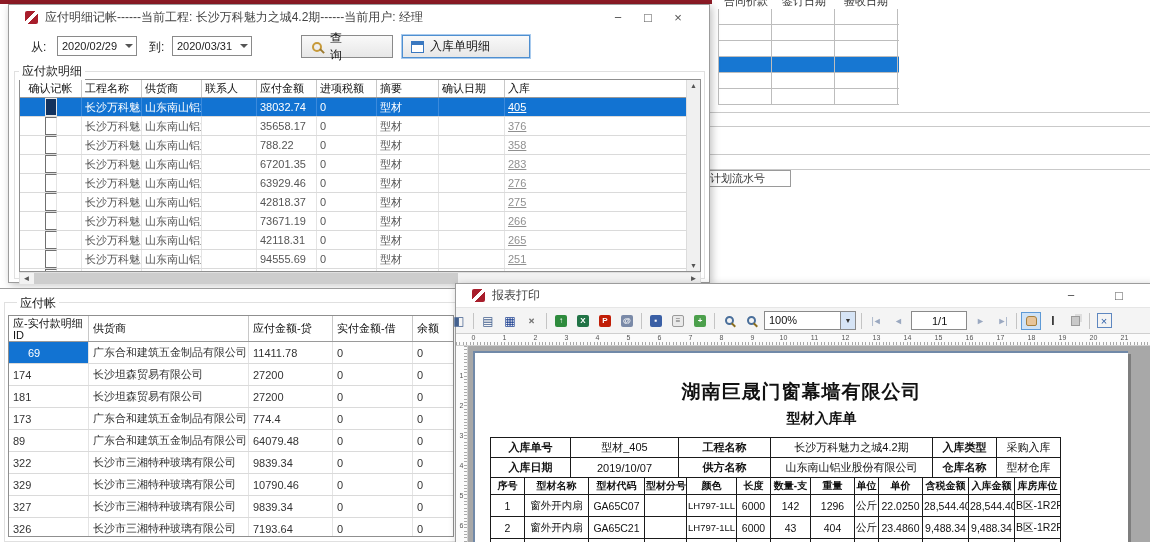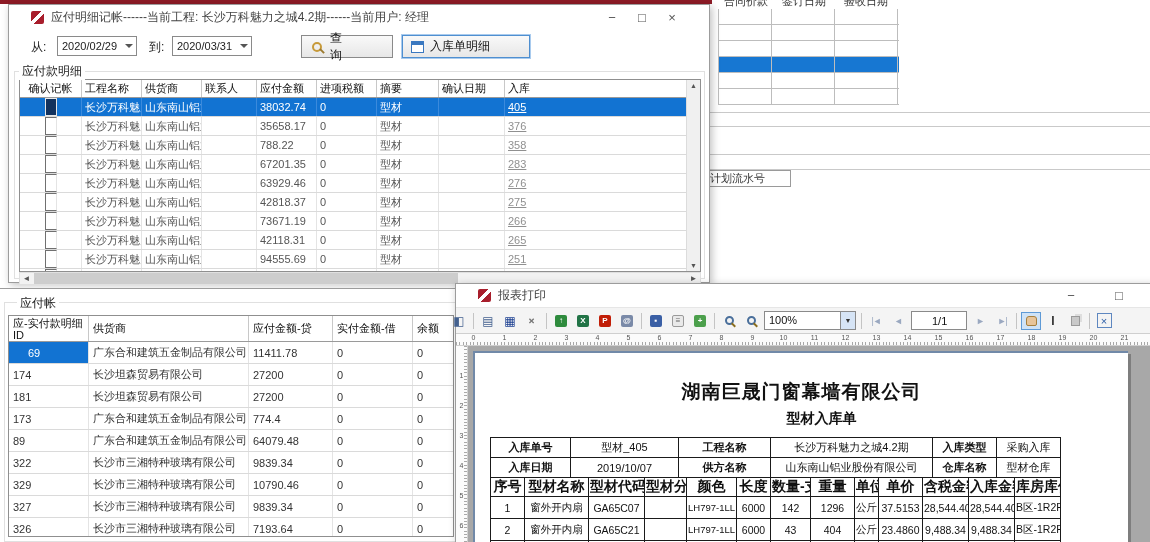--- a/index.html
+++ b/index.html
@@ -15,21 +15,21 @@
   .bgt .brow div{border-right:1px solid #bdbdbd;height:100%;}
   .bgt .brow div:first-child{border-left:1px solid #bdbdbd;}
   .bgt .brow.bsel{background:#1777d2;}
   .bgt .c1{width:54px}.bgt .c2{width:63px}.bgt .c3{width:63px}
   .bgline{position:absolute;left:700px;width:450px;height:1px;background:#c9c9c9;}
   .planbox{position:absolute;left:703px;top:170px;width:88px;height:17px;border:1px solid #9a9a9a;
            font-size:11px;color:#333;line-height:15px;padding-left:6px;white-space:nowrap;overflow:hidden;background:#fff;}
 
   
   .win{position:absolute;background:#fff;border:1px solid #9c9c9c;box-shadow:2px 2px 8px rgba(0,0,0,.25);}
-  .tbar{height:24px;display:flex;align-items:center;padding:0 22px;background:#fff;}
+  .tbar{height:24px;display:flex;align-items:center;padding:0 16px;background:#fff;}
   .appicon{width:13px;height:13px;flex:none;border-radius:2px;background:#a81e2c;
            background-image:linear-gradient(135deg,transparent 42%,#fff 42%,#fff 58%,transparent 58%);}
   .ttext{font-size:12px;color:#444;margin-left:7px;flex:1;white-space:nowrap;overflow:hidden;}
   .wbtn{width:30px;text-align:center;color:#555;font-size:13px;flex:none;cursor:default;}
 
   
   #win1{left:8px;top:4px;width:702px;height:279px;}
   #win1 .ctrl{position:relative;height:36px;}
   .lbl{position:absolute;font-size:12px;color:#222;}
   .combo{position:absolute;height:20px;width:80px;border:1px solid #8a8a8a;background:#fff;
@@ -107,21 +107,21 @@
   .canvas{position:absolute;left:12px;top:62px;right:0;bottom:0;background:#a8a8a8;}
   .page{position:absolute;left:5px;top:5px;width:655px;height:400px;background:#fff;
         border-top:2px solid #7189a8;border-left:2px solid #7189a8;box-shadow:3px 3px 0 #7e7e7e;}
   .rc-company{margin-top:26px;text-align:center;font-size:19px;font-weight:bold;color:#111;letter-spacing:1px;}
   .rc-doctitle{margin-top:5px;text-align:center;font-size:14px;font-weight:bold;color:#111;padding-left:40px;}
   table.rt{border-collapse:collapse;table-layout:fixed;margin-left:15px;width:570px;}
   table.rt td,table.rt th{border:1px solid #1a1a1a;overflow:hidden;white-space:nowrap;font-size:11px;color:#111;}
   .rt .lab{font-weight:bold;text-align:center;height:20px;}
   .rt .val{text-align:center;height:20px;}
   table.rt2{margin-top:-1px;}
-  table.rt2 th{font-weight:bold;height:17px;font-size:14px;padding:0 1px;}
+  table.rt2 th{font-weight:bold;height:17px;font-size:10px;padding:0 1px;}
   table.rt2 td{height:22px;text-align:center;font-size:10.5px;}
   table.rt2 tr.empty td{height:18px;border-top:1px solid #1a1a1a;}
 </style>
 </head>
 <body>
 
 <div id="stage">
 
   <div class="bg-strip"></div>
   <div class="bgt">
@@ -630,21 +630,21 @@
               <tr>
                 <td>1</td>
                 <td>窗外开内扇</td>
                 <td>GA65C07</td>
                 <td></td>
                 <td style="font-size:9.5px">LH797-1LL</td>
                 <td>6000</td>
                 <td>142</td>
                 <td>1296</td>
                 <td>公斤</td>
-                <td>37.5153</td>
+                <td>22.0250</td>
                 <td>28,544.40</td>
                 <td>28,544.40</td>
                 <td>B区-1R2F</td>
               </tr>
 
               <tr>
                 <td>2</td>
                 <td>窗外开内扇</td>
                 <td>GA65C21</td>
                 <td></td>

